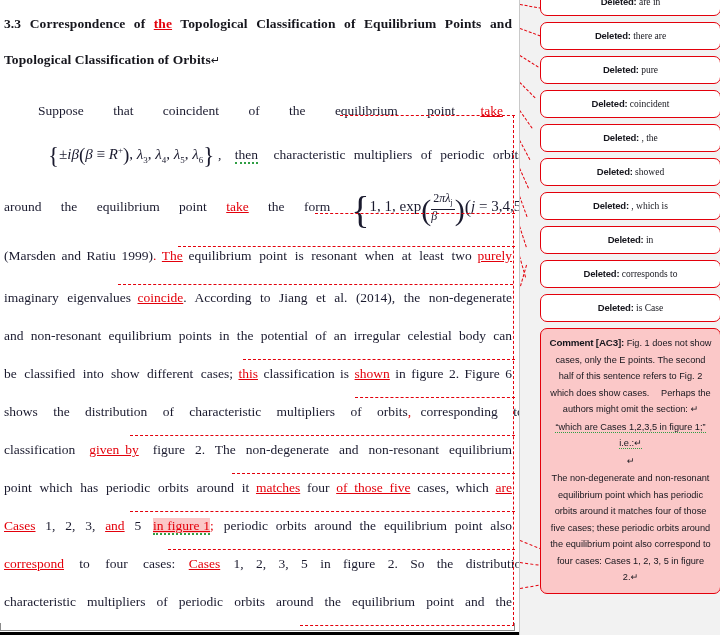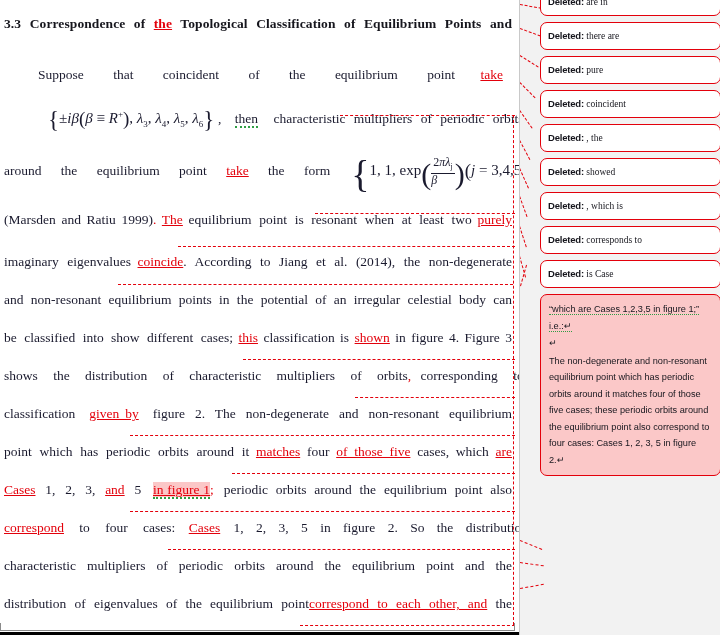--- a/index.html
+++ b/index.html
@@ -124,20 +124,21 @@
 
   
   #markup-pane {
     position: absolute;
     left: 519px; top: 0;
     width: 201px; height: 635px;
     background: #f2f2f2;
     box-sizing: border-box;
     border-left: 1px solid #c9c9c9;
     overflow: hidden;
+    text-align: center;
   }
   #balloons {
     position: absolute;
     left: 20px;
     top: -12px;
     width: 181px;
   }
   .balloon {
     box-sizing: border-box;
     border: 1.4px solid #e3000b;
@@ -200,20 +201,23 @@
 
   <div id="doc-pane">
     <div id="doc-body">
 
       <div class="heading" style="margin-top:6px;">
         <span>3.3</span>
         <span>Correspondence of</span>
         <span class="ins">the</span>
         <span>Topological Classification of Equilibrium Points and</span>
       </div>
+      <div class="heading line2">
+        <span>Topological Classification of Orbits</span><span style="font-weight:normal;font-size:11px;">↵</span>
+      </div>
 
       <div class="para" style="margin-top:14px;">
         <span style="display:inline-block;width:34px;"></span><span>Suppose</span>
         <span style="display:inline-block;width:26px;"></span><span>that</span>
         <span style="display:inline-block;width:26px;"></span><span>coincident</span>
         <span style="display:inline-block;width:26px;"></span><span>of</span>
         <span style="display:inline-block;width:26px;"></span><span>the</span>
         <span style="display:inline-block;width:26px;"></span><span>equilibrium</span>
         <span style="display:inline-block;width:26px;"></span><span>point</span>
         <span style="display:inline-block;width:22px;"></span><span class="ins">take</span>
@@ -256,21 +260,21 @@
 
       <div class="para">
         <span style="word-spacing:2.5px;">and non-resonant equilibrium points in the potential of an irregular celestial body can</span>
       </div>
 
       <div class="para">
         <span style="word-spacing:2px;">be classified into show different cases;</span>
         <span class="ins">this</span>
         <span>classification is</span>
         <span class="ins">shown</span>
-        <span>in figure 4. Figure 3</span>
+        <span>in figure 2. Figure 6</span>
       </div>
 
       <div class="para">
         <span style="word-spacing:12px;">shows the distribution of characteristic multipliers of orbits</span><span class="mark-caret">,</span>
         <span style="display:inline-block;width:6px;"></span><span style="word-spacing:12px;">corresponding to the</span>
       </div>
 
       <div class="para">
         <span>classification</span>
         <span style="display:inline-block;width:8px;"></span><span class="ins">given by</span>
@@ -381,32 +385,37 @@
       <div class="balloon">
         <span class="lbl">Deleted:</span>
         <span class="txt">showed</span>
       </div>
 
       <div class="balloon">
         <span class="lbl">Deleted:</span>
         <span class="txt">, which is</span>
       </div>
 
+      <div class="balloon">
+        <span class="lbl">Deleted:</span>
+        <span class="txt">in</span>
+      </div>
 
       <div class="balloon">
         <span class="lbl">Deleted:</span>
         <span class="txt">corresponds to</span>
       </div>
 
       <div class="balloon">
         <span class="lbl">Deleted:</span>
         <span class="txt">is Case</span>
       </div>
 
       <div class="balloon comment">
+        <p><span class="lbl">Comment [AC3]:</span> <span class="txt">Fig. 1 does not show cases, only the E points. The second half of this sentence refers to Fig. 2 which does show cases.  Perhaps the authors might omit the section:  ↵</span></p>
         <p><span class="txt squig">“which are Cases 1,2,3,5 in figure 1;” i.e.:↵</span></p>
         <p><span class="txt">↵</span></p>
         <p><span class="txt">The non-degenerate and non-resonant equilibrium point which has periodic orbits around it matches four of those five cases; these periodic orbits around the equilibrium point also correspond to four cases: Cases 1, 2, 3, 5 in figure 2.↵</span></p>
       </div>
 
     </div>
   </div>
 
 </div>
 

